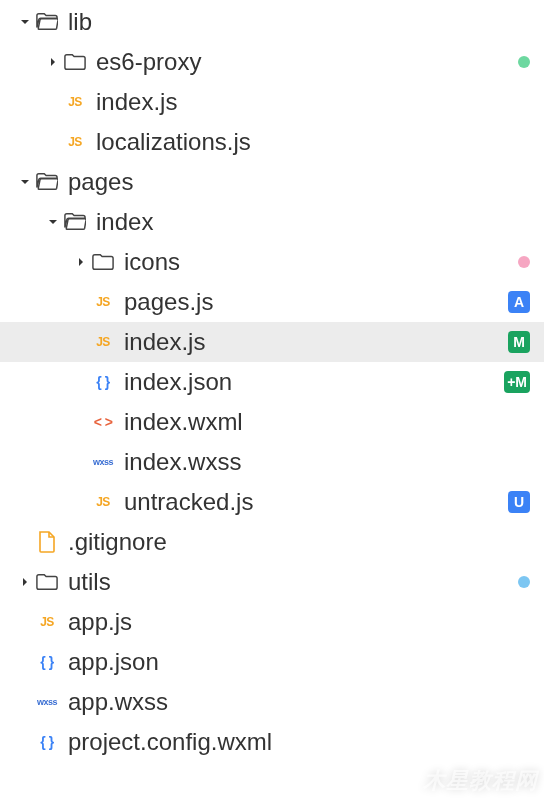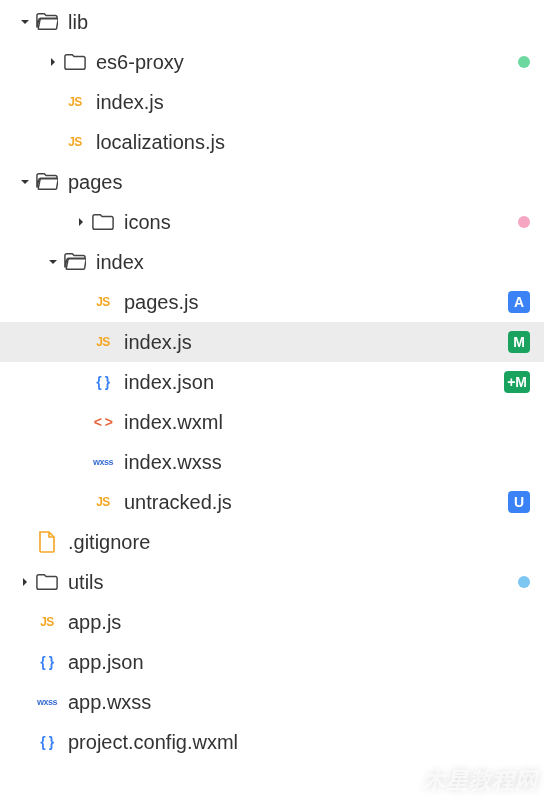--- a/index.html
+++ b/index.html
@@ -44,21 +44,21 @@
     flex: none;
   }
   .icon svg { display: block; }
   .icon .txt {
     font-size: 12px;
     font-weight: 700;
     letter-spacing: -0.5px;
     text-align: center;
   }
   .label {
-    font-size: 20px;
+    font-size: 24px;
     color: #333;
   }
   .spacer { flex: 1; }
   .status {
     display: inline-flex;
     align-items: center;
     justify-content: center;
     flex: none;
     margin-left: 6px;
   }
@@ -151,50 +151,50 @@
       <span class="icon">
         <svg width="22" height="20" viewBox="0 0 24 20">
           <path d="M1 3 Q1 1 3 1 H9 L11 3 H21 Q23 3 23 5 V6 H5 Q3.4 6 3 7.6 L1 16 Z" fill="none" stroke="#444" stroke-width="1.6"></path>
           <path d="M3 18 H21 Q22.2 18 22.5 16.8 L24 8 Q24.2 6.5 22.5 6.5 H6 Q4.6 6.5 4.3 7.8 L2.5 16.8 Q2.2 18 3 18 Z" fill="none" stroke="#444" stroke-width="1.6"></path>
         </svg>
       </span>
       <span class="label">pages</span>
       <span class="spacer"></span>
     </div>
     <div class="row">
-      <span class="indent" style="width: 74px;"></span>
-      <span class="arrow">
-        <svg width="12" height="12" viewBox="0 0 12 12">
-          <path d="M2 4 L6 8 L10 4 Z" fill="#333" transform="rotate(-90 6 6)"></path>
-        </svg>
-      </span>
-      <span class="icon">
-        <svg width="22" height="20" viewBox="0 0 24 20">
-          <path d="M1 4 Q1 2 3 2 H9 L11 4 H21 Q23 4 23 6 V16 Q23 18 21 18 H3 Q1 18 1 16 Z" fill="none" stroke="#444" stroke-width="1.6"></path>
-        </svg>
-      </span>
-      <span class="label">icons</span>
-      <span class="spacer"></span>
-      <span class="status dot" style="background: rgb(246, 166, 194);"></span>
-    </div>
-    <div class="row">
       <span class="indent" style="width: 46px;"></span>
       <span class="arrow">
         <svg width="12" height="12" viewBox="0 0 12 12">
           <path d="M2 4 L6 8 L10 4 Z" fill="#333" transform="rotate(0 6 6)"></path>
         </svg>
       </span>
       <span class="icon">
         <svg width="22" height="20" viewBox="0 0 24 20">
           <path d="M1 3 Q1 1 3 1 H9 L11 3 H21 Q23 3 23 5 V6 H5 Q3.4 6 3 7.6 L1 16 Z" fill="none" stroke="#444" stroke-width="1.6"></path>
           <path d="M3 18 H21 Q22.2 18 22.5 16.8 L24 8 Q24.2 6.5 22.5 6.5 H6 Q4.6 6.5 4.3 7.8 L2.5 16.8 Q2.2 18 3 18 Z" fill="none" stroke="#444" stroke-width="1.6"></path>
         </svg>
       </span>
       <span class="label">index</span>
       <span class="spacer"></span>
+    </div>
+    <div class="row">
+      <span class="indent" style="width: 74px;"></span>
+      <span class="arrow">
+        <svg width="12" height="12" viewBox="0 0 12 12">
+          <path d="M2 4 L6 8 L10 4 Z" fill="#333" transform="rotate(-90 6 6)"></path>
+        </svg>
+      </span>
+      <span class="icon">
+        <svg width="22" height="20" viewBox="0 0 24 20">
+          <path d="M1 4 Q1 2 3 2 H9 L11 4 H21 Q23 4 23 6 V16 Q23 18 21 18 H3 Q1 18 1 16 Z" fill="none" stroke="#444" stroke-width="1.6"></path>
+        </svg>
+      </span>
+      <span class="label">icons</span>
+      <span class="spacer"></span>
+      <span class="status dot" style="background: rgb(246, 166, 194);"></span>
     </div>
     <div class="row">
       <span class="indent" style="width: 92px;"></span>
       <span class="icon">
         <span class="txt" style="color: rgb(245, 166, 35); font-weight: 800; font-size: 12px;">JS</span>
       </span>
       <span class="label">pages.js</span>
       <span class="spacer"></span>
       <span class="status badge" style="background: rgb(59, 130, 246);">A</span>
     </div>

